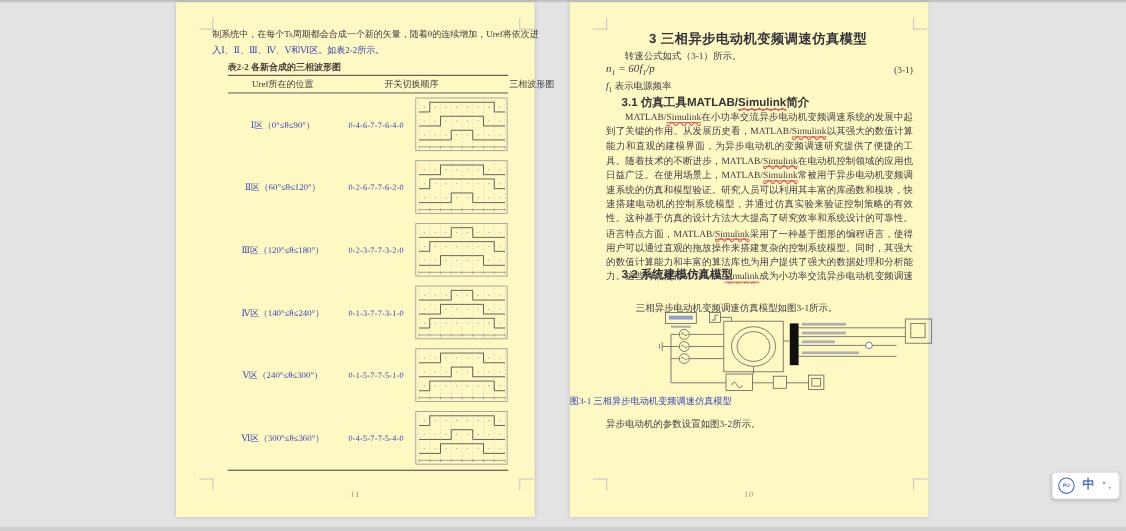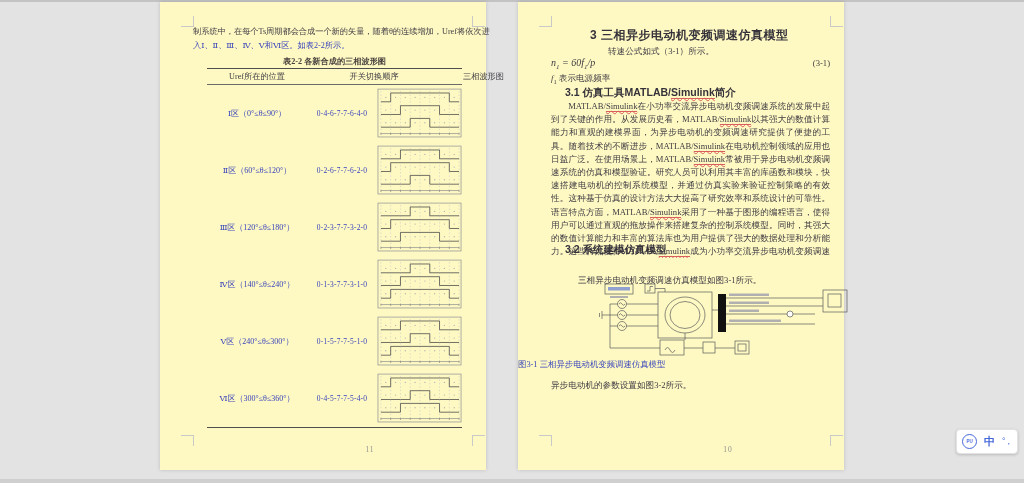--- a/index.html
+++ b/index.html
@@ -17,29 +17,29 @@
   .just{text-align:justify;}
   .center{text-align:left;}
   .hd{font-family:"Liberation Sans","DejaVu Sans",sans-serif;font-weight:bold;color:#35323a;}
   .sp{border-bottom:1px solid #d95f5f;text-decoration:underline;text-decoration-style:wavy;text-decoration-color:#d95f5f;text-decoration-thickness:1px;}
   
   .cm{position:absolute;width:12px;height:10px;border:0 solid #c9c9c9;}
   .cm.tl{left:21px;top:14px;border-right-width:1px;border-bottom-width:1px;}
   .cm.tr{left:312px;top:14px;border-left-width:1px;border-bottom-width:1px;}
   .cm.bl{left:21px;top:433px;border-right-width:1px;border-top-width:1px;}
   .cm.br{left:312px;top:433px;border-left-width:1px;border-top-width:1px;}
-  .pagenum{position:absolute;top:443px;left:0;width:100%;text-align:center;font-size:7.5px;color:#8f8f8f;letter-spacing:1px;padding-left:47px;}
+  .pagenum{position:absolute;top:443px;left:0;width:100%;text-align:center;font-size:7.5px;color:#8f8f8f;letter-spacing:1px;}
   
   .tbl{position:absolute;left:47px;top:66px;width:255px;border-bottom:1.5px solid #4e4e4e;}
   .thead{display:grid;grid-template-columns:100px 70px 85px;height:15px;align-items:center;border-top:1.5px solid #4e4e4e;border-bottom:1px solid #6a6a6a;gap:32px;}
   .thead div{font-size:8.2px;text-align:center;color:#3f3b42;}
   .trow{display:grid;grid-template-columns:100px 70px 85px;height:57px;align-items:center;justify-items:center;}
   .zone{font-size:8px;}
   .seq{font-size:7.5px;letter-spacing:.2px;}
-  .tbl-title{position:absolute;left:47px;top:54px;width:255px;text-align:center;font-size:8.2px;font-weight:bold;color:#473f3d;}
+  .tbl-title{position:absolute;left:47px;top:54px;width:255px;text-align:left;font-size:8.2px;font-weight:bold;color:#473f3d;}
   
   .formula-row{position:absolute;left:33px;top:55px;width:279px;height:14px;}
   .formula{position:absolute;left:0;width:100%;text-align:left;font-size:10px;font-style:italic;color:#3f3b42;}
   .formula sub{font-size:7px;}
   .eqnum{position:absolute;right:0;top:1px;font-size:8.6px;font-style:normal;color:#3f3b42;}
   .body-par{font-size:8.6px;line-height:13.2px;color:#3f3b42;}
   .indent{text-indent:2em;}
   
   .ime{position:absolute;left:956px;top:429px;width:60px;height:23px;background:#ffffff;border:1px solid #e2e2e2;border-radius:4px;box-shadow:0 1px 3px rgba(0,0,0,.18);display:flex;align-items:center;justify-content:center;gap:7px;font-family:"Liberation Sans","DejaVu Sans",sans-serif;}
   .ime-logo{width:13px;height:13px;border:1.5px solid #4468d9;border-radius:50%;color:#4468d9;font-size:4.5px;font-weight:bold;display:flex;align-items:center;justify-content:center;}
@@ -408,21 +408,21 @@
   </div>
 
   <div class="page page-right">
     <div class="cm tl"></div>
     <div class="cm tr"></div>
     <div class="cm bl"></div>
     <div class="cm br"></div>
 
     <div class="abs hd nowrap" style="left:33px;top:25px;font-size:12px;letter-spacing:.5px;margin-left:39px;">3 三相异步电动机变频调速仿真模型</div>
 
-    <div class="abs txt" style="left:50px;top:44px;font-size:8.6px;margin-left:40px;">转速公式如式（3-1）所示。</div>
+    <div class="abs txt" style="left:50px;top:44px;font-size:8.6px;">转速公式如式（3-1）所示。</div>
 
     <div class="formula-row">
       <div class="formula">
         <span>n</span><sub>1</sub><span> = 60</span><span>f</span><sub>1</sub><span>/p</span>
         <span class="eqnum">(3-1)</span>
       </div>
     </div>
 
     <div class="abs txt" style="left:33px;top:71px;font-size:8.6px;">
       <i>f</i><sub style="font-size:6.5px;">1</sub>

